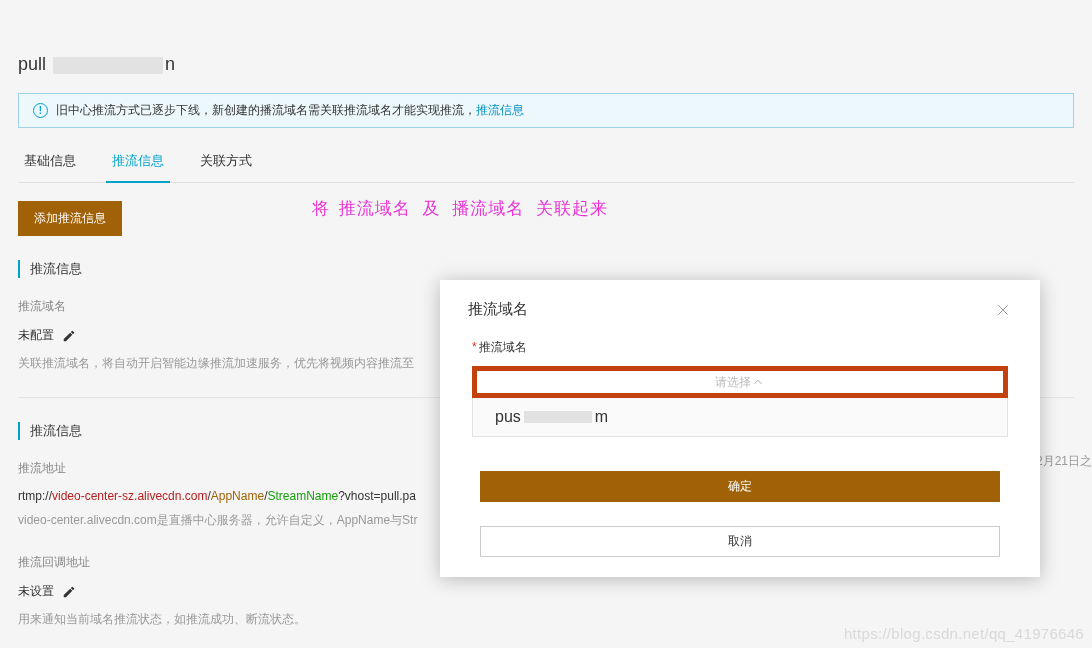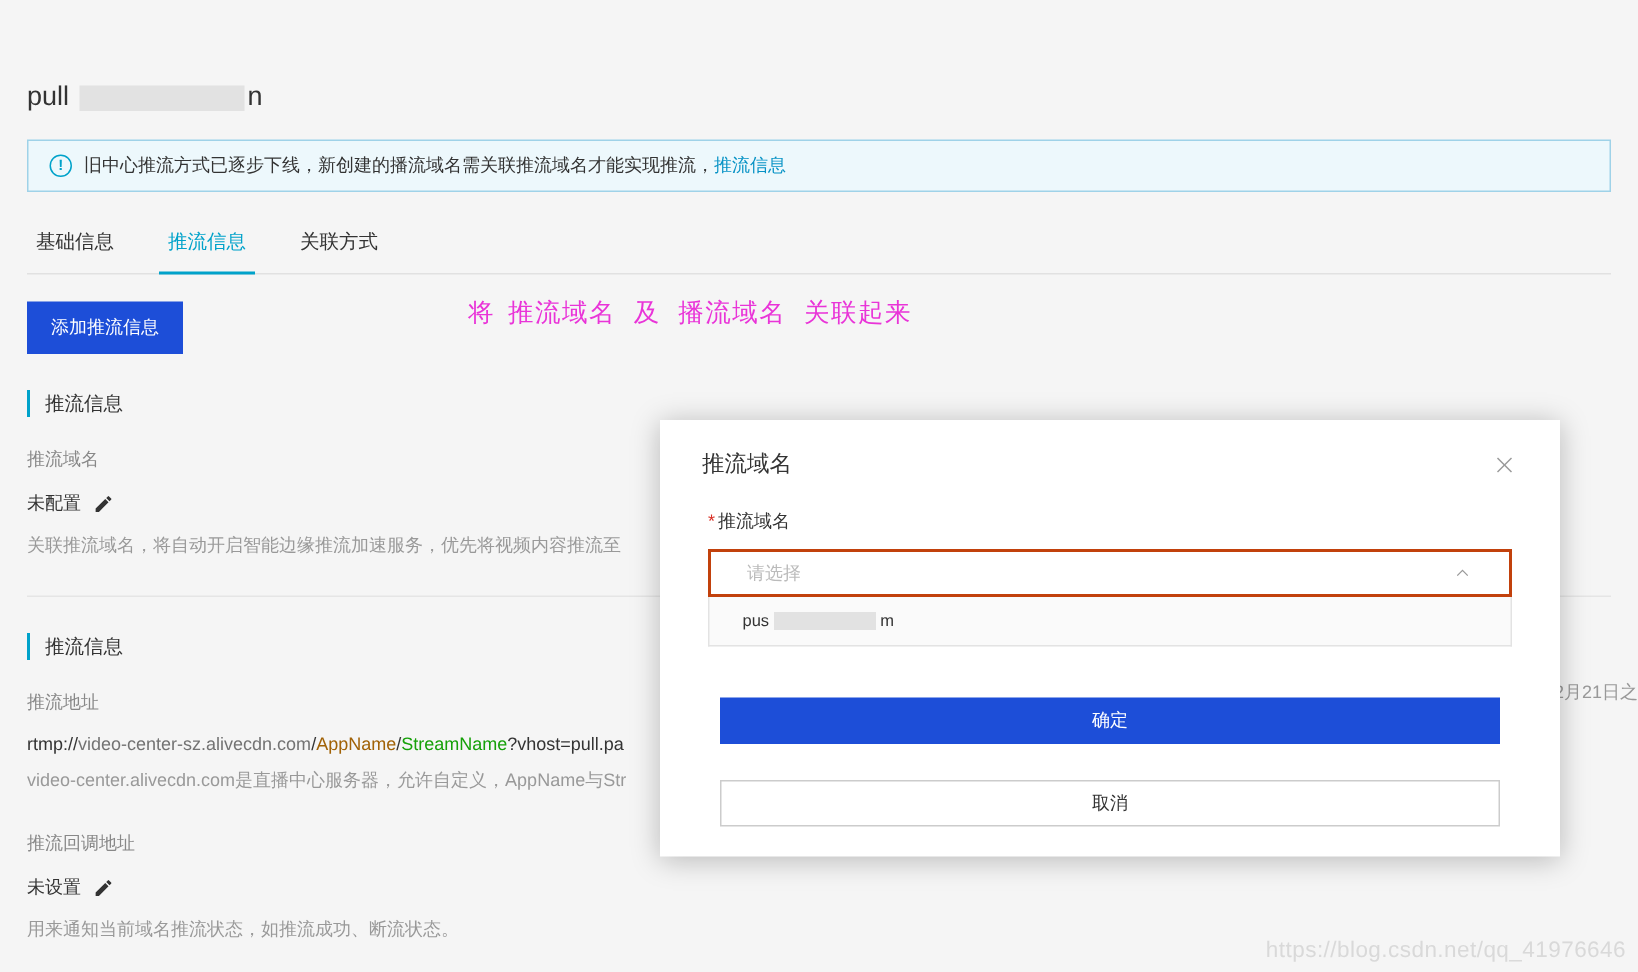--- a/index.html
+++ b/index.html
@@ -11,63 +11,63 @@
 .notice { border: 1px solid #9fd2e8; background: #edf8fc; padding: 8px 14px; display: flex; align-items: center; gap: 8px; margin-bottom: 14px; }
 .notice .icon { width: 15px; height: 15px; border: 1.2px solid #00a2ca; border-radius: 50%; display: flex; align-items: center; justify-content: center; color: #00a2ca; font-size: 10px; font-weight: bold; flex-shrink: 0; }
 .notice .text { color: #333; font-size: 12px; }
 .notice a { color: #0692c5; text-decoration: none; }
 
 .tabs { display: flex; gap: 36px; border-bottom: 1px solid #e1e1e1; padding: 0 6px; margin-bottom: 18px; }
 .tab { padding: 10px 0 12px; font-size: 13px; color: #333; cursor: pointer; position: relative; }
 .tab.active { color: #00a2ca; }
 .tab.active::after { content: ""; position: absolute; bottom: -1px; left: -6px; right: -6px; height: 2px; background: #00a2ca; }
 
-.btn-primary { background: #1d4ed8; color: #fff; border: none; padding: 9px 16px; font-size: 12px; cursor: pointer; }
+.btn-primary { background: #a16207; color: #fff; border: none; padding: 9px 16px; font-size: 12px; cursor: pointer; }
 .btn-primary.small { padding: 7px 18px; }
 .btn-default { background: #fff; border: 1px solid #ccc; color: #333; padding: 6px 16px; font-size: 12px; cursor: pointer; }
 
 .annotation { color: #e934d8; font-size: 17px; margin-left: 170px; margin-top: -4px; letter-spacing: 1px; }
 .annotation .sp { margin: 0 3px; }
 
 .section { margin-top: 24px; }
 .section-hd { border-left: 2px solid #00a2ca; padding-left: 10px; font-size: 13px; color: #333; margin-bottom: 20px; }
 .field-label { color: #888; font-size: 12px; margin-bottom: 12px; }
 .field-value { font-size: 12px; color: #333; display: flex; align-items: center; gap: 8px; margin-bottom: 10px; }
 .pencil { width: 14px; height: 14px; display: inline-block; position: relative; cursor: pointer; }
 .pencil svg { width: 14px; height: 14px; fill: #333; }
 .field-desc { color: #999; font-size: 12px; line-height: 1.6; }
 .divider { border: none; border-top: 1px solid #e5e5e5; margin: 24px 0 0; }
 
 .url { font-size: 12px; margin-bottom: 8px; }
 .url .proto { color: #333; }
-.url .host { color: #737373; }
+.url .host { color: #b91c1c; }
 .url .path { color: #333; }
 .url .app { color: #a16207; }
 .url .stream { color: #16a109; }
 .url .query { color: #333; }
 
 .trailer { color: #999; font-size: 12px; position: absolute; right: 0; top: 453px; }
 
 
 .modal-mask { position: absolute; inset: 0; pointer-events: none; }
 .modal { position: absolute; left: 440px; top: 280px; width: 600px; background: #fff; box-shadow: 0 2px 18px rgba(0,0,0,0.25); pointer-events: auto; }
 .modal-hd { padding: 20px 28px 16px; display: flex; justify-content: space-between; align-items: center; }
 .modal-title { font-size: 15px; color: #333; }
 .modal-close { width: 18px; height: 18px; cursor: pointer; color: #999; display: flex; align-items: center; justify-content: center; }
 .modal-close svg { width: 16px; height: 16px; stroke: #999; stroke-width: 1.5; }
 .modal-body { padding: 4px 32px 8px; }
 .form-row { margin-bottom: 12px; }
 .form-label { font-size: 12px; color: #333; margin-bottom: 10px; }
 .form-label .req { color: #d93026; margin-right: 2px; }
-.select { border: 2px solid #c2410c; height: 32px; display: flex; align-items: center; justify-content: space-between; padding: 0 24px; cursor: pointer; }
+.select { border: 5px solid #c2410c; height: 32px; display: flex; align-items: center; justify-content: center; padding: 0 24px; cursor: pointer; }
 .select .ph { color: #bbb; font-size: 12px; }
 .select .chev { width: 14px; height: 14px; }
 .select .chev svg { width: 14px; height: 14px; stroke: #999; stroke-width: 1.5; fill: none; }
 .dropdown { border: 1px solid #e3e3e3; border-top: none; background: #fafafa; }
-.dropdown-item { padding: 10px 22px; font-size: 11px; color: #333; cursor: pointer; display: flex; align-items: center; }
+.dropdown-item { padding: 10px 22px; font-size: 16px; color: #333; cursor: pointer; display: flex; align-items: center; }
 .dropdown-item .dmask { display: inline-block; background: #e2e2e2; width: 68px; height: 12px; margin: 0 3px; }
 .modal-ft { padding: 14px 40px 20px; display: flex; justify-content: flex-end; gap: 24px; flex-direction: column; }
 
 .watermark { position: absolute; right: 8px; bottom: 6px; color: #d9d9d9; font-size: 15px; font-family: Arial, sans-serif; letter-spacing: 0.3px; }
 
 .addrow { display: flex; align-items: flex-start; gap: 20px; }
 </style>
 </head>
 <body>
 

